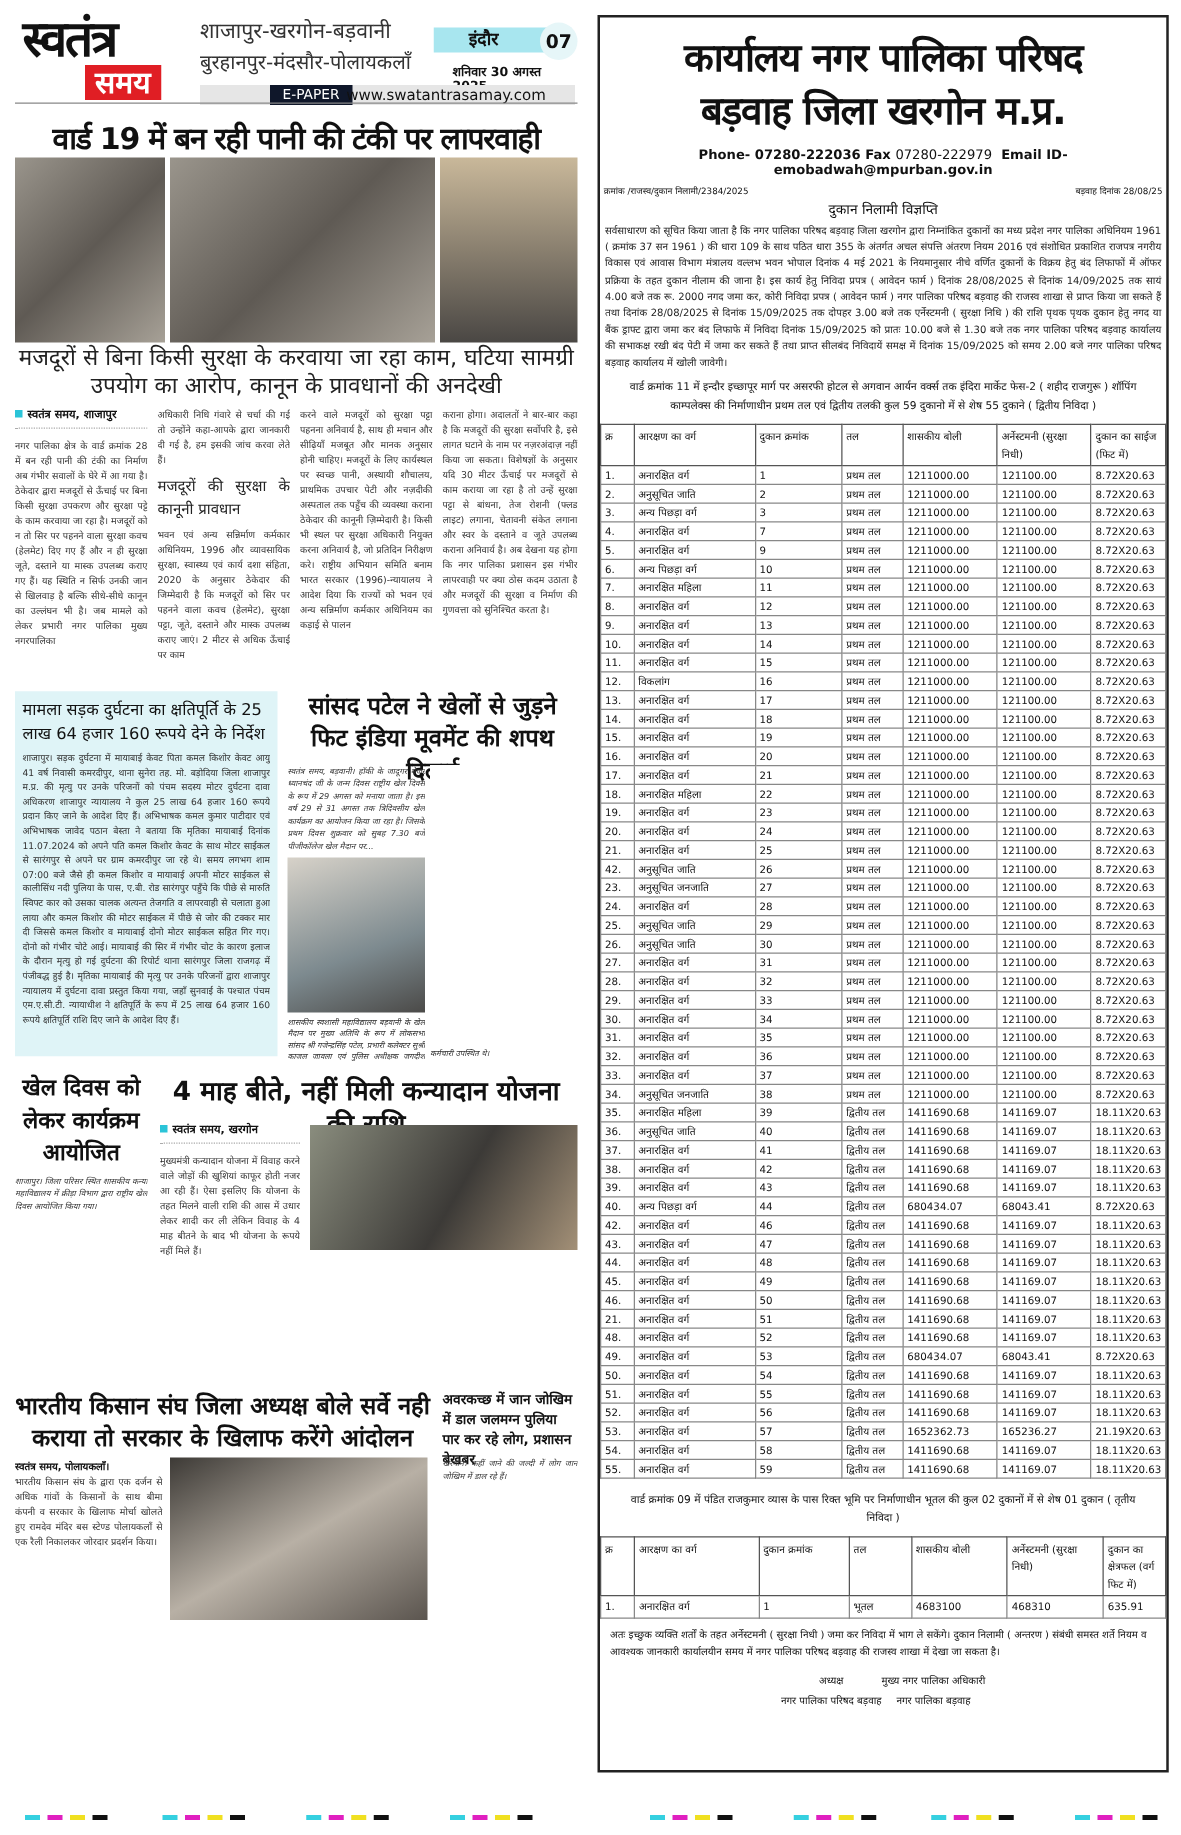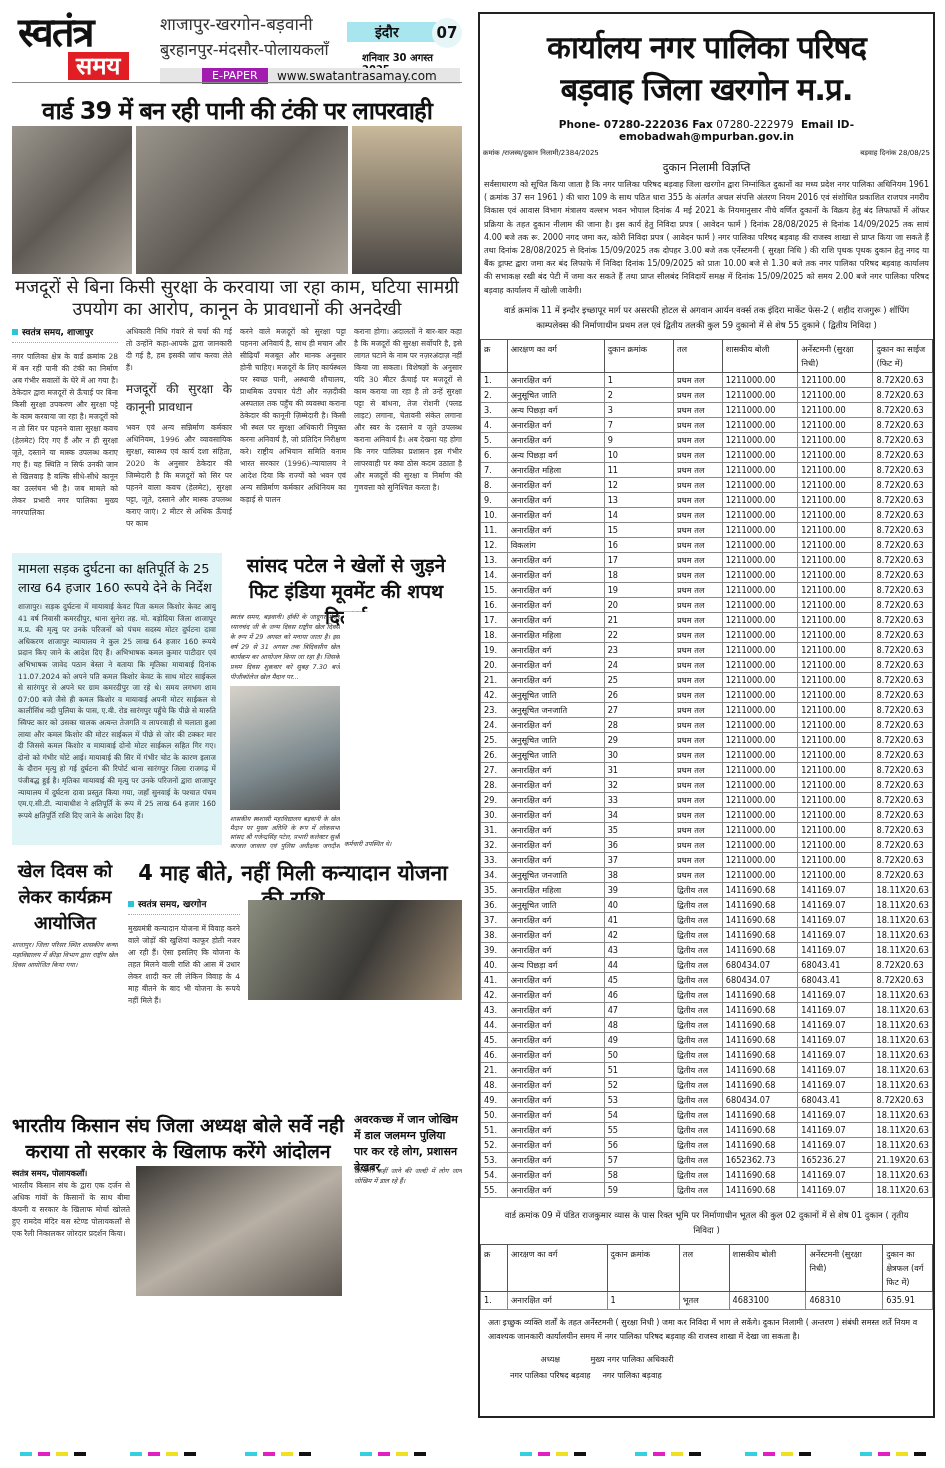--- a/index.html
+++ b/index.html
@@ -9,21 +9,21 @@
 
 .mast{position:absolute;left:4px;top:6px;width:450px;height:80px}
 .logo1{position:absolute;left:6px;top:4px;font-size:40px;font-weight:bold;letter-spacing:-2px;color:#111;line-height:44px}
 .logo2{position:absolute;left:56px;top:46px;background:#e01e24;color:#fff;font-size:24px;font-weight:bold;padding:0 8px;line-height:28px}
 .mast-l1{position:absolute;left:148px;top:6px;font-size:17px;color:#333}
 .mast-l2{position:absolute;left:148px;top:32px;font-size:16px;color:#333}
 .city{position:absolute;left:335px;top:16px;width:110px;height:20px;background:#a8e6ef;font-weight:bold;font-size:14px;padding-left:28px;line-height:20px}
 .pgno{position:absolute;left:420px;top:12px;width:30px;height:30px;border-radius:50%;background:#e6f6f8;font-weight:bold;font-size:15px;text-align:center;line-height:30px}
 .date{position:absolute;left:350px;top:44px;font-size:10px;font-weight:bold}
 .ebar{position:absolute;left:148px;top:62px;width:300px;height:16px;background:#e6e6e6}
-.epaper{position:absolute;left:190px;top:62px;background:#a21caf;color:#fff;font-size:11px;padding:0 10px;line-height:16px}
+.epaper{position:absolute;left:204px;top:62px;background:#0f172a;color:#fff;font-size:11px;padding:0 10px;line-height:16px}
 .web{position:absolute;left:265px;top:62px;font-size:12px;line-height:16px}
 .rule{position:absolute;left:4px;top:82px;width:450px;border-top:1px solid #888}
 .h1{position:absolute;left:4px;top:93px;width:450px;font-size:24px;font-weight:bold;text-align:center;letter-spacing:-1px}
 .photo{position:absolute;background:linear-gradient(135deg,#9a958c,#5f5a54 50%,#a7a197);}
 .sub{position:absolute;left:4px;top:276px;width:450px;text-align:center;font-size:18px;line-height:22px;color:#222}
 .col{position:absolute;font-size:7.5px;line-height:12px;color:#333;text-align:justify;overflow:hidden}
 .byline{font-weight:bold;font-size:9px;color:#111;border-bottom:1px dotted #aaa;margin-bottom:8px;padding-bottom:4px}
 .byline::before{content:"";display:inline-block;width:6px;height:6px;background:#2bc4d8;margin-right:4px}
 .box{position:absolute;left:4px;top:553px;width:210px;height:292px;background:#dff4f7;padding:6px}
 .boxh{font-size:13px;font-weight:normal;line-height:19px}
@@ -35,41 +35,41 @@
 .contact{text-align:center;font-size:10.5px;font-weight:bold;margin-top:8px}
 .refrow{display:flex;justify-content:space-between;font-size:7px;padding:6px 3px 0}
 .ntitle{text-align:center;font-size:11px;margin-top:2px}
 .para{font-size:8px;line-height:13.2px;text-align:justify;padding:4px 4px 0;color:#222}
 .sect{text-align:center;font-size:8.5px;font-weight:normal;line-height:15px;padding:6px 20px}
 table{border-collapse:collapse;width:100%;font-size:8.2px}
 th{font-weight:normal;text-align:left;border:1px solid #555;padding:2px 3px;vertical-align:top;line-height:14px}
 td{border:1px solid #888;padding:0 3px;height:14.8px;line-height:14px;white-space:nowrap}
 .t2 td{height:18px}
 .foot{font-size:8px;line-height:14px;padding:6px 8px}
-.sign{display:flex;justify-content:flex-start;font-size:8px;padding:2px 30px;line-height:16px}
+.sign{display:flex;justify-content:center;font-size:8px;padding:2px 30px;line-height:16px}
 </style>
 </head>
 <body>
 
 <div class="left">
   <div class="mast">
     <div class="logo1">स्वतंत्र</div>
     <div class="logo2">समय</div>
     <div class="mast-l1">शाजापुर-खरगोन-बड़वानी</div>
     <div class="mast-l2">बुरहानपुर-मंदसौर-पोलायकलाँ</div>
     <div class="city">इंदौर</div>
     <div class="pgno">07</div>
     <div class="date">शनिवार 30 अगस्त 2025</div>
     <div class="ebar"></div>
     <div class="epaper">E-PAPER</div>
     <div class="web">www.swatantrasamay.com</div>
   </div>
   <div class="rule"></div>
 
-  <div class="h1">वार्ड 39 में बन रही पानी की टंकी पर लापरवाही</div>
+  <div class="h1">वार्ड 19 में बन रही पानी की टंकी पर लापरवाही</div>
   <div class="photo" style="left:4px;top:126px;width:120px;height:148px"></div>
   <div class="photo" style="left:128px;top:126px;width:212px;height:148px"></div>
   <div class="photo" style="left:344px;top:126px;width:110px;height:148px;background:linear-gradient(180deg,#c9b89a,#4a4744)"></div>
   <div class="sub">मजदूरों से बिना किसी सुरक्षा के करवाया जा रहा काम, घटिया सामग्री उपयोग का आरोप, कानून के प्रावधानों की अनदेखी</div>
 
   <div class="col" style="left:4px;top:326px;width:106px;height:220px">
     <div class="byline">स्वतंत्र समय, शाजापुर</div>
     <div>नगर पालिका क्षेत्र के वार्ड क्रमांक 28 में बन रही पानी की टंकी का निर्माण अब गंभीर सवालों के घेरे में आ गया है। ठेकेदार द्वारा मजदूरों से ऊँचाई पर बिना किसी सुरक्षा उपकरण और सुरक्षा पट्टे के काम करवाया जा रहा है। मजदूरों को न तो सिर पर पहनने वाला सुरक्षा कवच (हेलमेट) दिए गए हैं और न ही सुरक्षा जूते, दस्ताने या मास्क उपलब्ध कराए गए हैं। यह स्थिति न सिर्फ उनकी जान से खिलवाड़ है बल्कि सीधे-सीधे कानून का उल्लंघन भी है। जब मामले को लेकर प्रभारी नगर पालिका मुख्य नगरपालिका</div>
   </div>
   <div class="col" style="left:118px;top:326px;width:106px;height:220px">
@@ -498,29 +498,20 @@
           <td>43</td>
           <td>द्वितीय तल</td>
           <td>1411690.68</td>
           <td>141169.07</td>
           <td>18.11X20.63</td>
         </tr>
         <tr>
           <td>40.</td>
           <td>अन्य पिछड़ा वर्ग</td>
           <td>44</td>
-          <td>द्वितीय तल</td>
-          <td>680434.07</td>
-          <td>68043.41</td>
-          <td>8.72X20.63</td>
-        </tr>
-        <tr>
-          <td>41.</td>
-          <td>अनारक्षित वर्ग</td>
-          <td>45</td>
           <td>द्वितीय तल</td>
           <td>680434.07</td>
           <td>68043.41</td>
           <td>8.72X20.63</td>
         </tr>
         <tr>
           <td>42.</td>
           <td>अनारक्षित वर्ग</td>
           <td>46</td>
           <td>द्वितीय तल</td>

